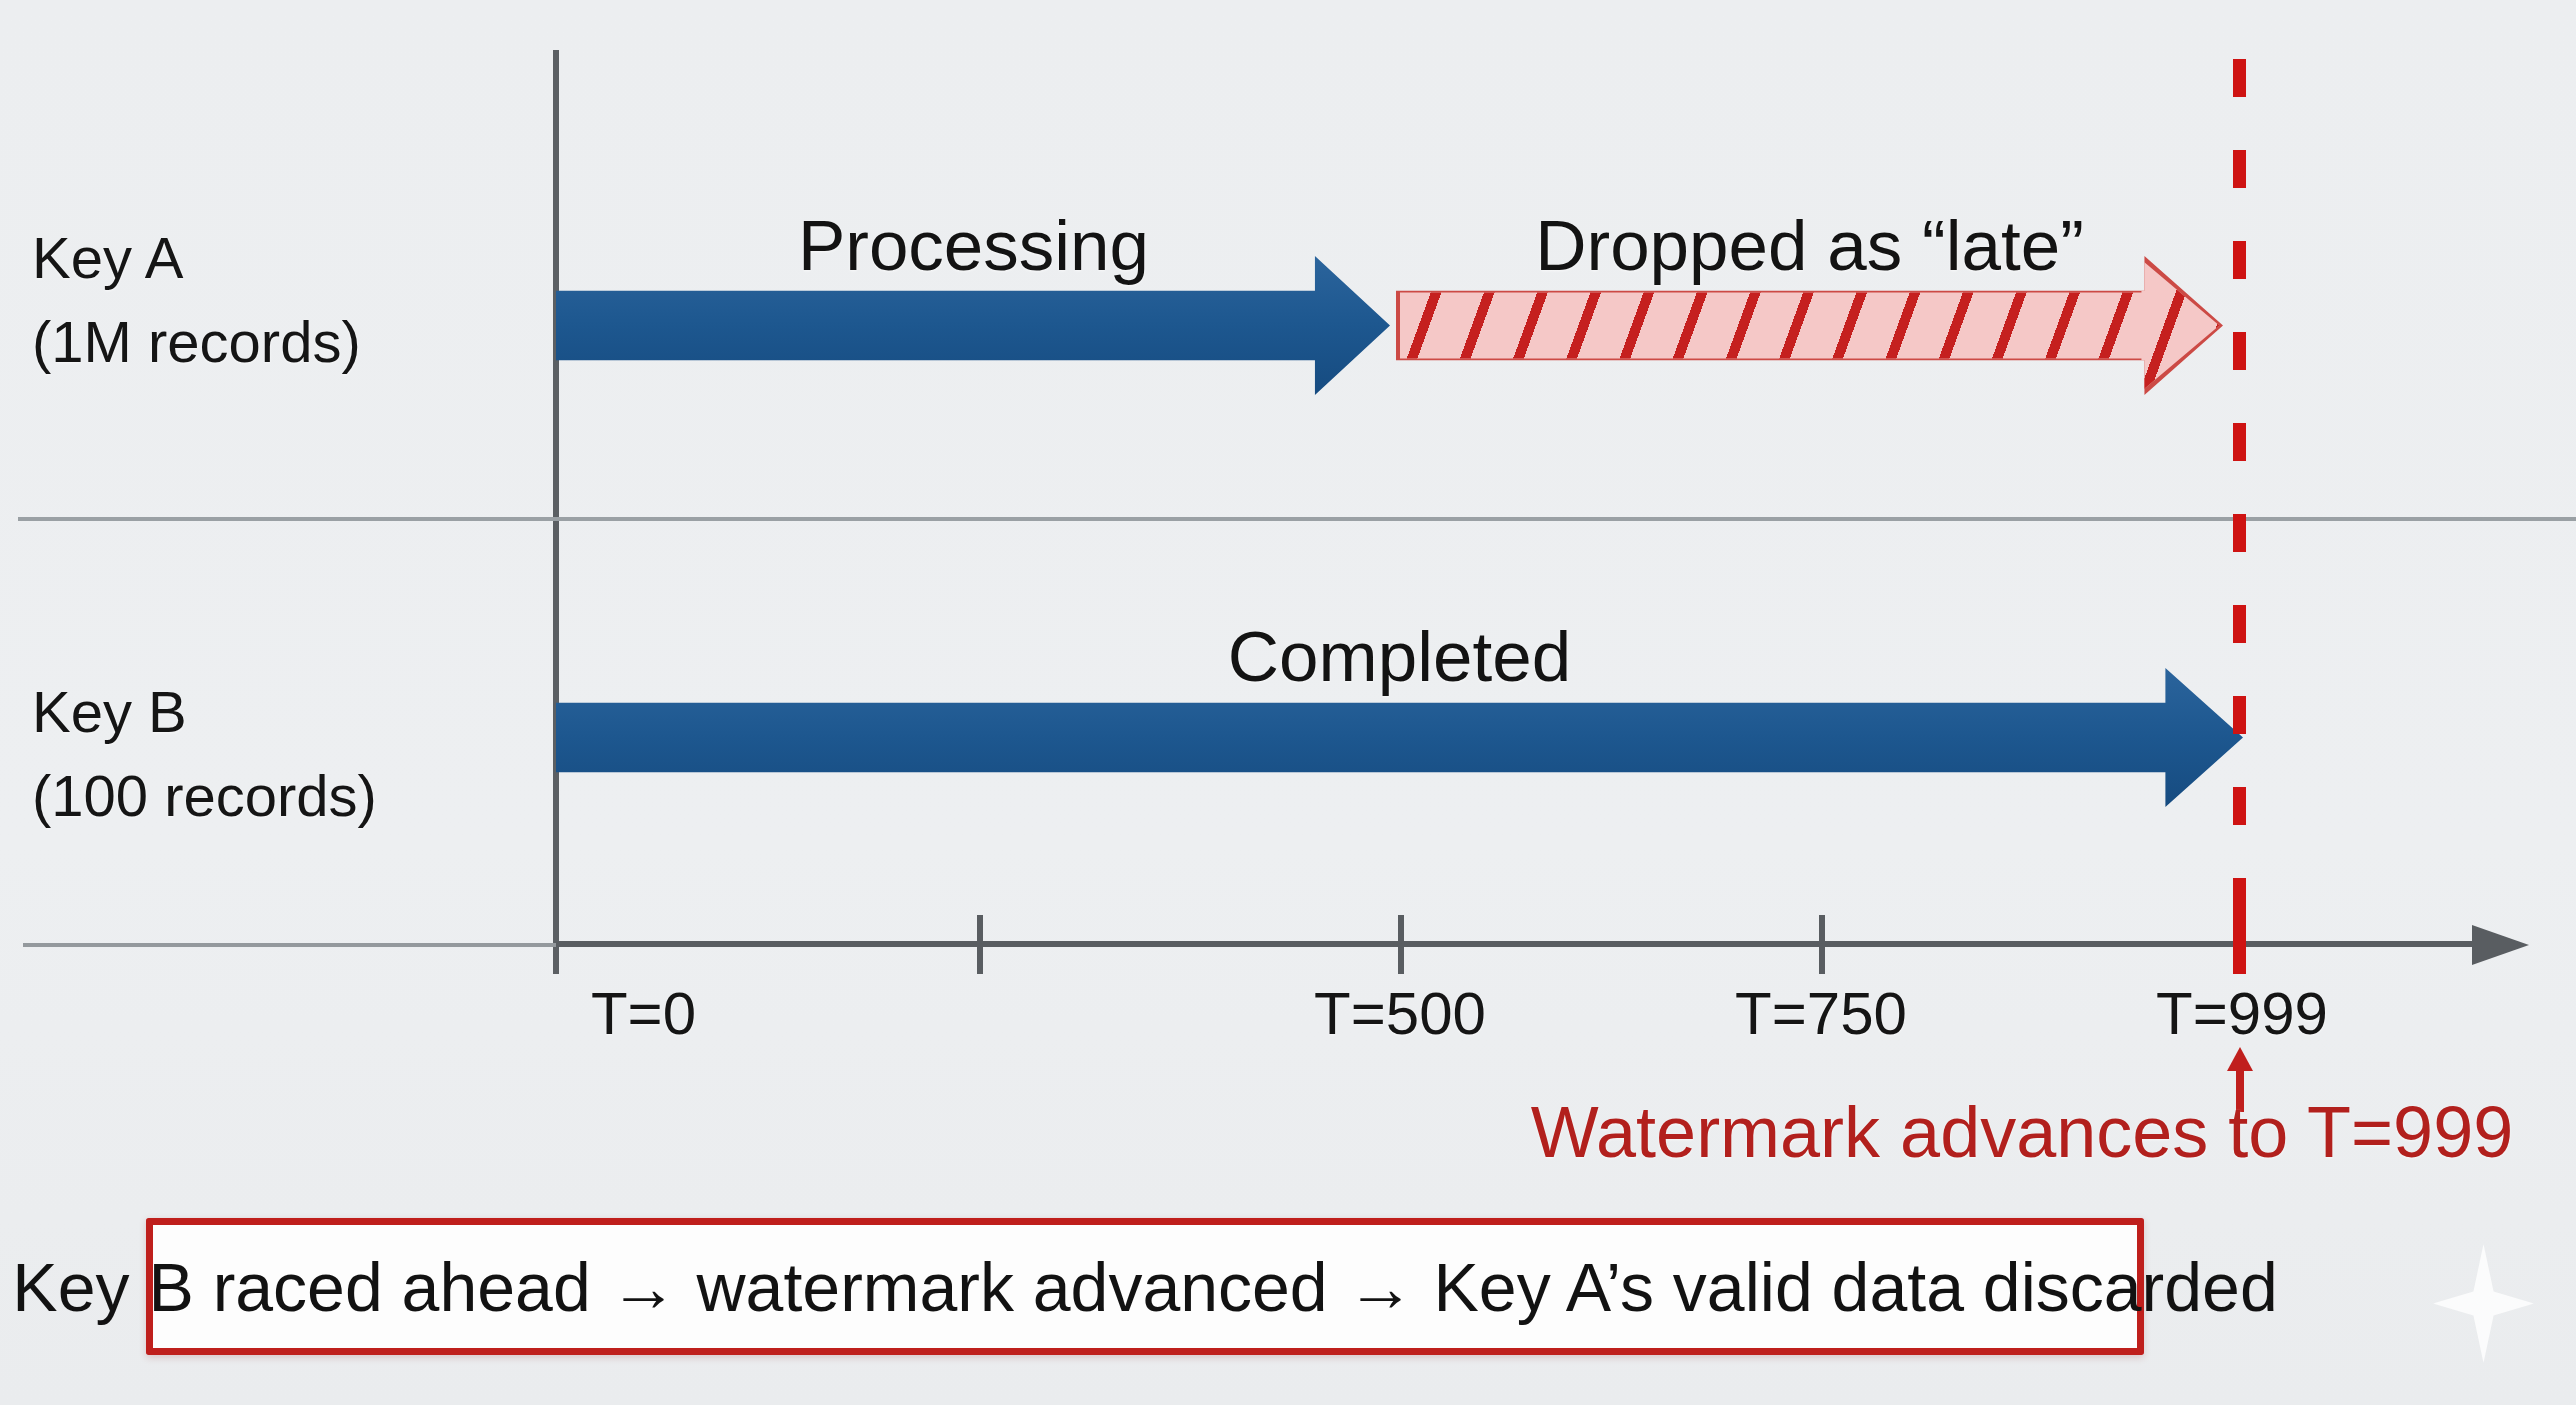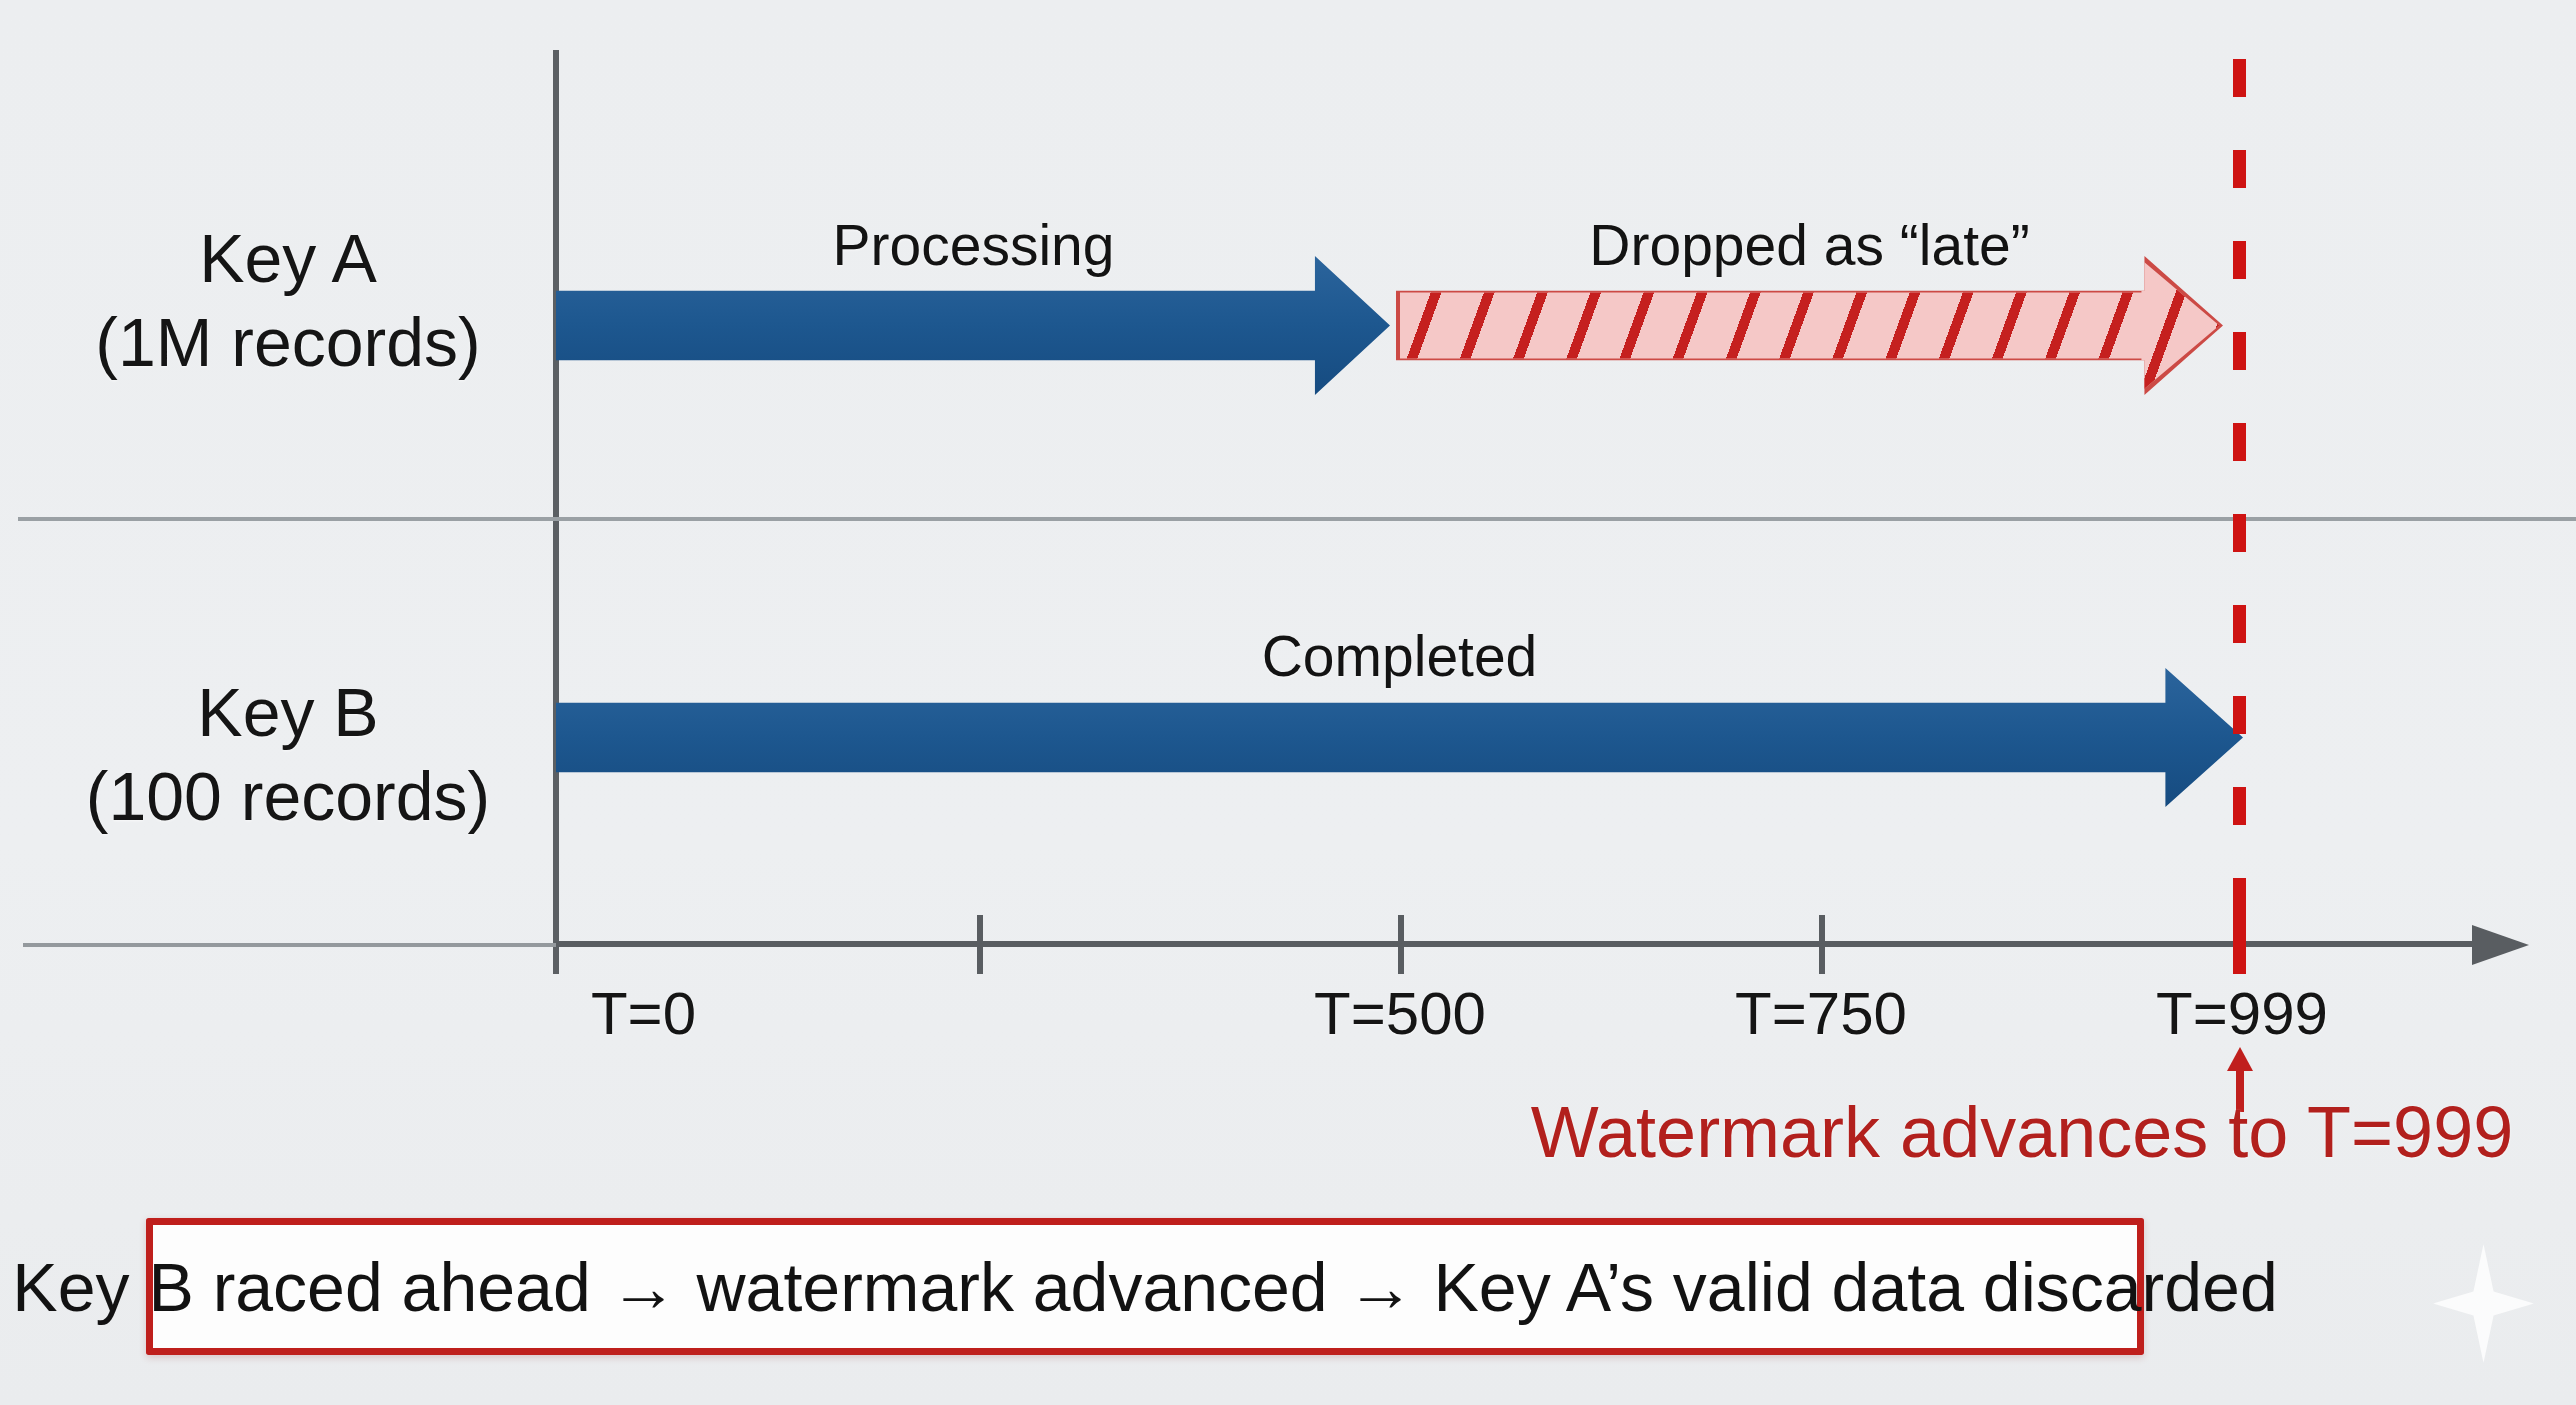--- a/index.html
+++ b/index.html
@@ -20,26 +20,26 @@
     border-left:57px solid #595d61;border-top:20px solid transparent;border-bottom:20px solid transparent;}
   .tick{top:915px;width:6.4px;height:59px;background:#595d61;}
   .tick-t250{left:977px;} .tick-t500{left:1398px;} .tick-t750{left:1819px;}
   .tick-red{left:2233px;top:907px;width:12.8px;height:67px;background:#ce1312;}
 
   
   .dash-line{left:2233px;top:59px;width:12.8px;height:860px;
     background:repeating-linear-gradient(180deg,#ce1312 0 38px,transparent 38px 91px);}
 
   
-  .row-label{width:512px;text-align:center;font-size:68px;line-height:84px;color:#151515;}
+  .row-label{width:512px;text-align:left;font-size:58px;line-height:84px;color:#151515;}
   .row-label-a{left:32px;top:216px;}
   .row-label-b{left:32px;top:670px;}
 
   
-  .seg-label{width:787px;text-align:center;font-size:57px;line-height:73px;color:#131313;}
+  .seg-label{width:787px;text-align:center;font-size:71px;line-height:73px;color:#131313;}
   .seg-processing{left:580px;top:209px;}
   .seg-dropped{left:1416px;top:209px;}
   .seg-completed{left:1006px;top:620px;}
 
   
   .arrow-blue-a{left:556px;top:256px;width:834px;height:139px;
     clip-path:polygon(0 25%,91% 25%,91% 0,100% 50%,91% 100%,91% 75%,0 75%);
     background:linear-gradient(180deg,#2b649c 0%,#1d578f 50%,#164b80 100%);}
   .arrow-blue-b{left:556px;top:668px;width:1687px;height:139px;
     clip-path:polygon(0 25%,95.4% 25%,95.4% 0,100% 50%,95.4% 100%,95.4% 75%,0 75%);

